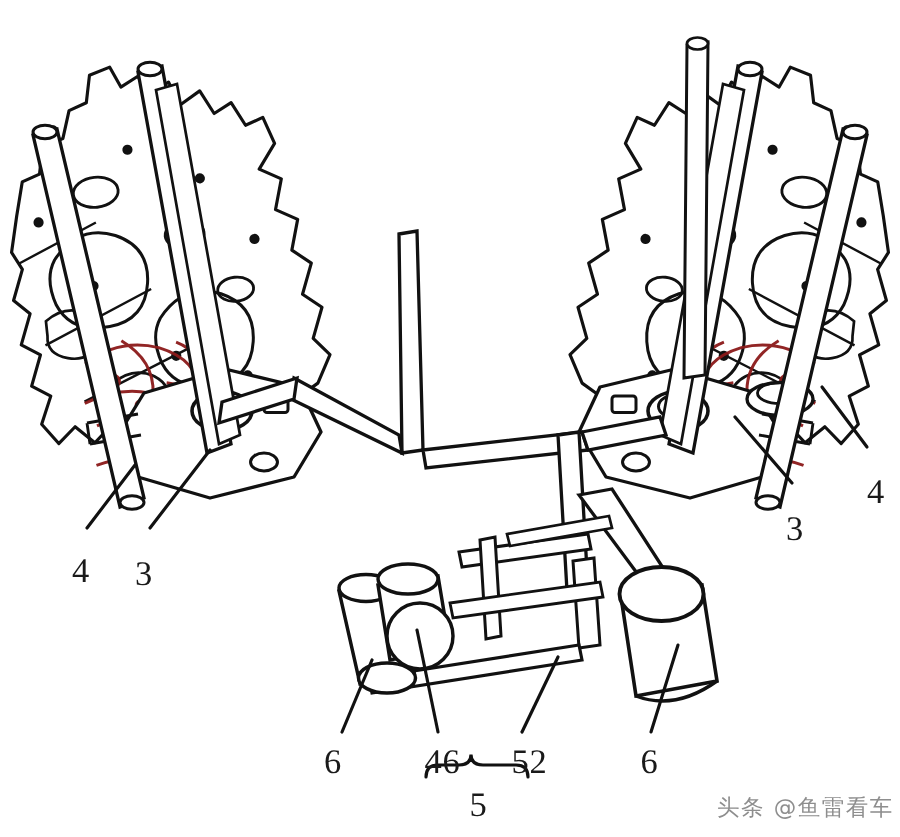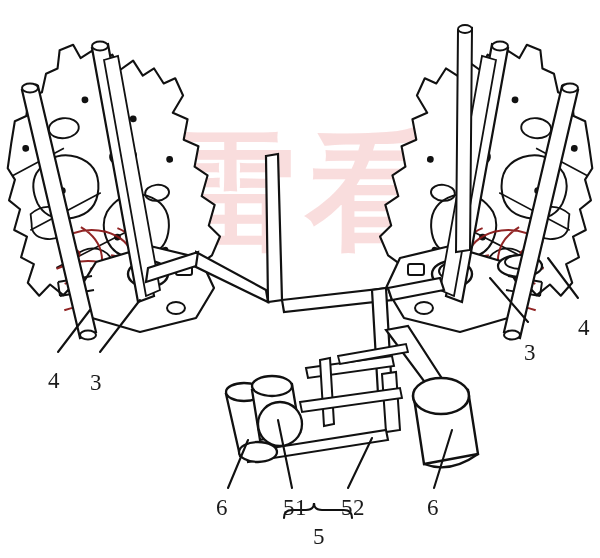--- a/index.html
+++ b/index.html
@@ -13,21 +13,20 @@
        font-weight:700;color:#f6c9c9;opacity:.62;font-size:128px;line-height:1;
        letter-spacing:10px;user-select:none;}
   .wm-corner{position:absolute;font-family:"DejaVu Sans","Liberation Sans",sans-serif;
        font-size:15px;color:#8e8e8e;letter-spacing:1px;white-space:nowrap;}
 </style>
 </head>
 <body>
 
 <div id="stage">
 
-  <div class="wm-main" style="left:168px;top:128px;">雷看</div>
 
   <svg width="600" height="558" viewBox="0 0 600 558">
     <defs>
       <g id="headOutline">
         <path d="M8,118 L14,96 L26,92 L30,74 L44,70 L50,52 L62,48 L66,30 L80,26
                  L86,40 L98,34 L104,48 L118,40 L124,56 L138,48 L146,64 L158,58
                  L166,74 L178,70 L184,88 L172,104 L186,112 L180,132 L194,140
                  L188,160 L200,170 L192,190 L204,200 L196,220 L206,232 L196,250
                  L182,258 L170,250 L158,262 L142,254 L130,266 L114,258 L100,270
                  L86,260 L72,272 L58,262 L44,274 L32,262 L20,272 L10,258
@@ -161,18 +160,19 @@
     <g>
       <path d="M284,518 q0,-8 8,-8 L306,510 q8,0 8,-7 q0,7 8,7 L344,510 q8,0 8,8" fill="none" stroke="#111" stroke-width="2.1" stroke-linecap="round"></path>
     </g>
   </svg>
 
   <div class="lbl" style="left:48px;top:368px;">4</div>
   <div class="lbl" style="left:90px;top:370px;">3</div>
   <div class="lbl" style="left:524px;top:340px;">3</div>
   <div class="lbl" style="left:578px;top:315px;">4</div>
   <div class="lbl" style="left:216px;top:495px;">6</div>
-  <div class="lbl" style="left:283px;top:495px;">51</div>
+  <div class="lbl" style="left:283px;top:495px;">46</div>
   <div class="lbl" style="left:341px;top:495px;">52</div>
   <div class="lbl" style="left:427px;top:495px;">6</div>
   <div class="lbl" style="left:313px;top:524px;">5</div>
 
+  <div class="wm-corner" style="left:478px;top:529px;">头条 @鱼雷看车</div>
 </div>
 
 </body></html>

